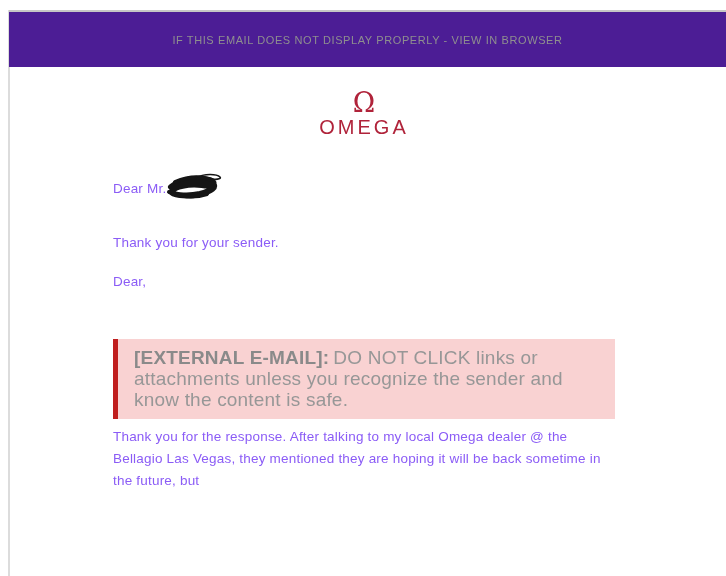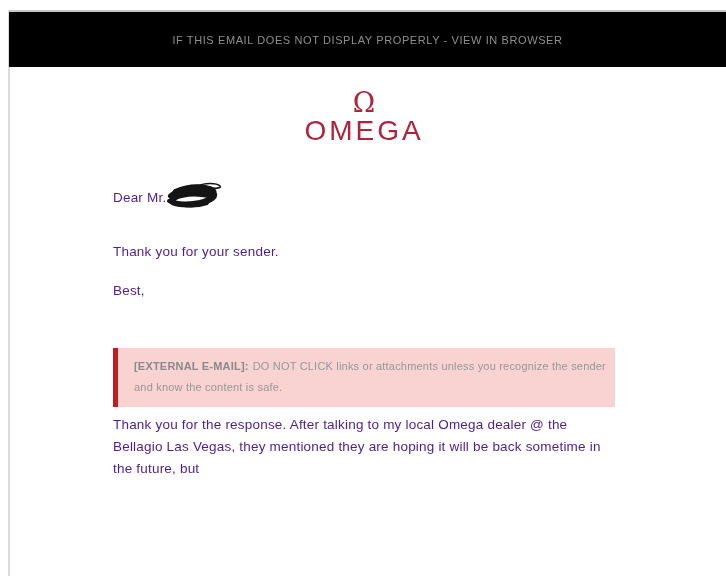--- a/index.html
+++ b/index.html
@@ -14,21 +14,21 @@
   .edge-line {
     position:absolute;
     left:8px; top:10px; bottom:0;
     width:2px;
     background:#dcdcdc;
   }
   .banner {
     position:absolute;
     left:9px; right:0; top:10px;
     height:57px;
-    background:#000000;
+    background:#4c1d95;
     border-top:2px solid #c6c6c6;
     display:flex; align-items:center; justify-content:center;
   }
   .banner-text {
     font-size:11px;
     color:#8f8f8f;
     letter-spacing:0.6px;
     text-transform:uppercase;
     cursor:pointer;
   }
@@ -47,28 +47,28 @@
     color:#b0233a;
   }
   .logo-symbol {
     display:block;
     font-family:"DejaVu Serif", serif;
     font-size:27px;
     line-height:1;
   }
   .logo-word {
     display:block;
-    font-size:28px;
+    font-size:20px;
     letter-spacing:3px;
     line-height:1.1;
     font-weight:400;
   }
   .body-text {
     font-size:13.5px;
-    color:#4c1d95;
+    color:#8b5cf6;
     letter-spacing:0.2px;
     line-height:22px;
   }
   .greeting { margin-top:32px; position:relative; }
   .scribble {
     display:inline-block;
     vertical-align:-9px;
     margin-left:-1px;
   }
   .p1 { margin-top:23px; }
@@ -80,21 +80,21 @@
     font-size:22px;
     font-weight:400;
     letter-spacing:2.5px;
     color:#c05a6e;
   }
   .warning {
     margin-top:46px;
     background:#f9d2d2;
     border-left:5px solid #c01e1e;
     padding:8px 5px 9px 16px;
-    font-size:11px;
+    font-size:19px;
     line-height:21px;
     color:#979797;
     letter-spacing:0.2px;
   }
   .warning-label {
     font-weight:bold;
     color:#8a8a8a;
     margin-right:4px;
   }
   .reply { margin-top:7px; }
@@ -122,21 +122,21 @@
             <path d="M6 17 C 16 9, 32 7, 44 10 C 52 12, 49 17, 37 15 C 23 13, 9 17, 7 21 C 5 25, 21 27, 35 24 C 46 21, 53 17, 47 13 C 39 9, 17 14, 10 18" stroke="#151515" stroke-width="6" fill="none" stroke-linecap="round"></path>
             <path d="M4 22 C 14 27, 30 28, 42 24 M10 12 C 22 7, 36 6, 47 10" stroke="#151515" stroke-width="4" fill="none" stroke-linecap="round"></path>
             <path d="M30 8 C 40 3, 52 4, 55 7 C 57 9, 50 10, 44 9" stroke="#151515" stroke-width="1.6" fill="none" stroke-linecap="round"></path>
           </svg></span>
       </div>
 
       <p class="body-text p1">Thank you for your sender.</p>
 
 
       <p class="body-text p3">
-        <span style="display:block">Best,</span>
+        <span style="display:block">Dear,</span>
       </p>
 
 
       <div class="warning">
         <span class="warning-label">[EXTERNAL E-MAIL]:</span><span>DO NOT CLICK links or attachments unless you recognize the sender and know the content is safe.</span>
       </div>
 
       <p class="body-text reply">Thank you for the response. After talking to my local Omega dealer @ the Bellagio Las Vegas, they mentioned they are hoping it will be back sometime in the future, but</p>
 
     </div>

